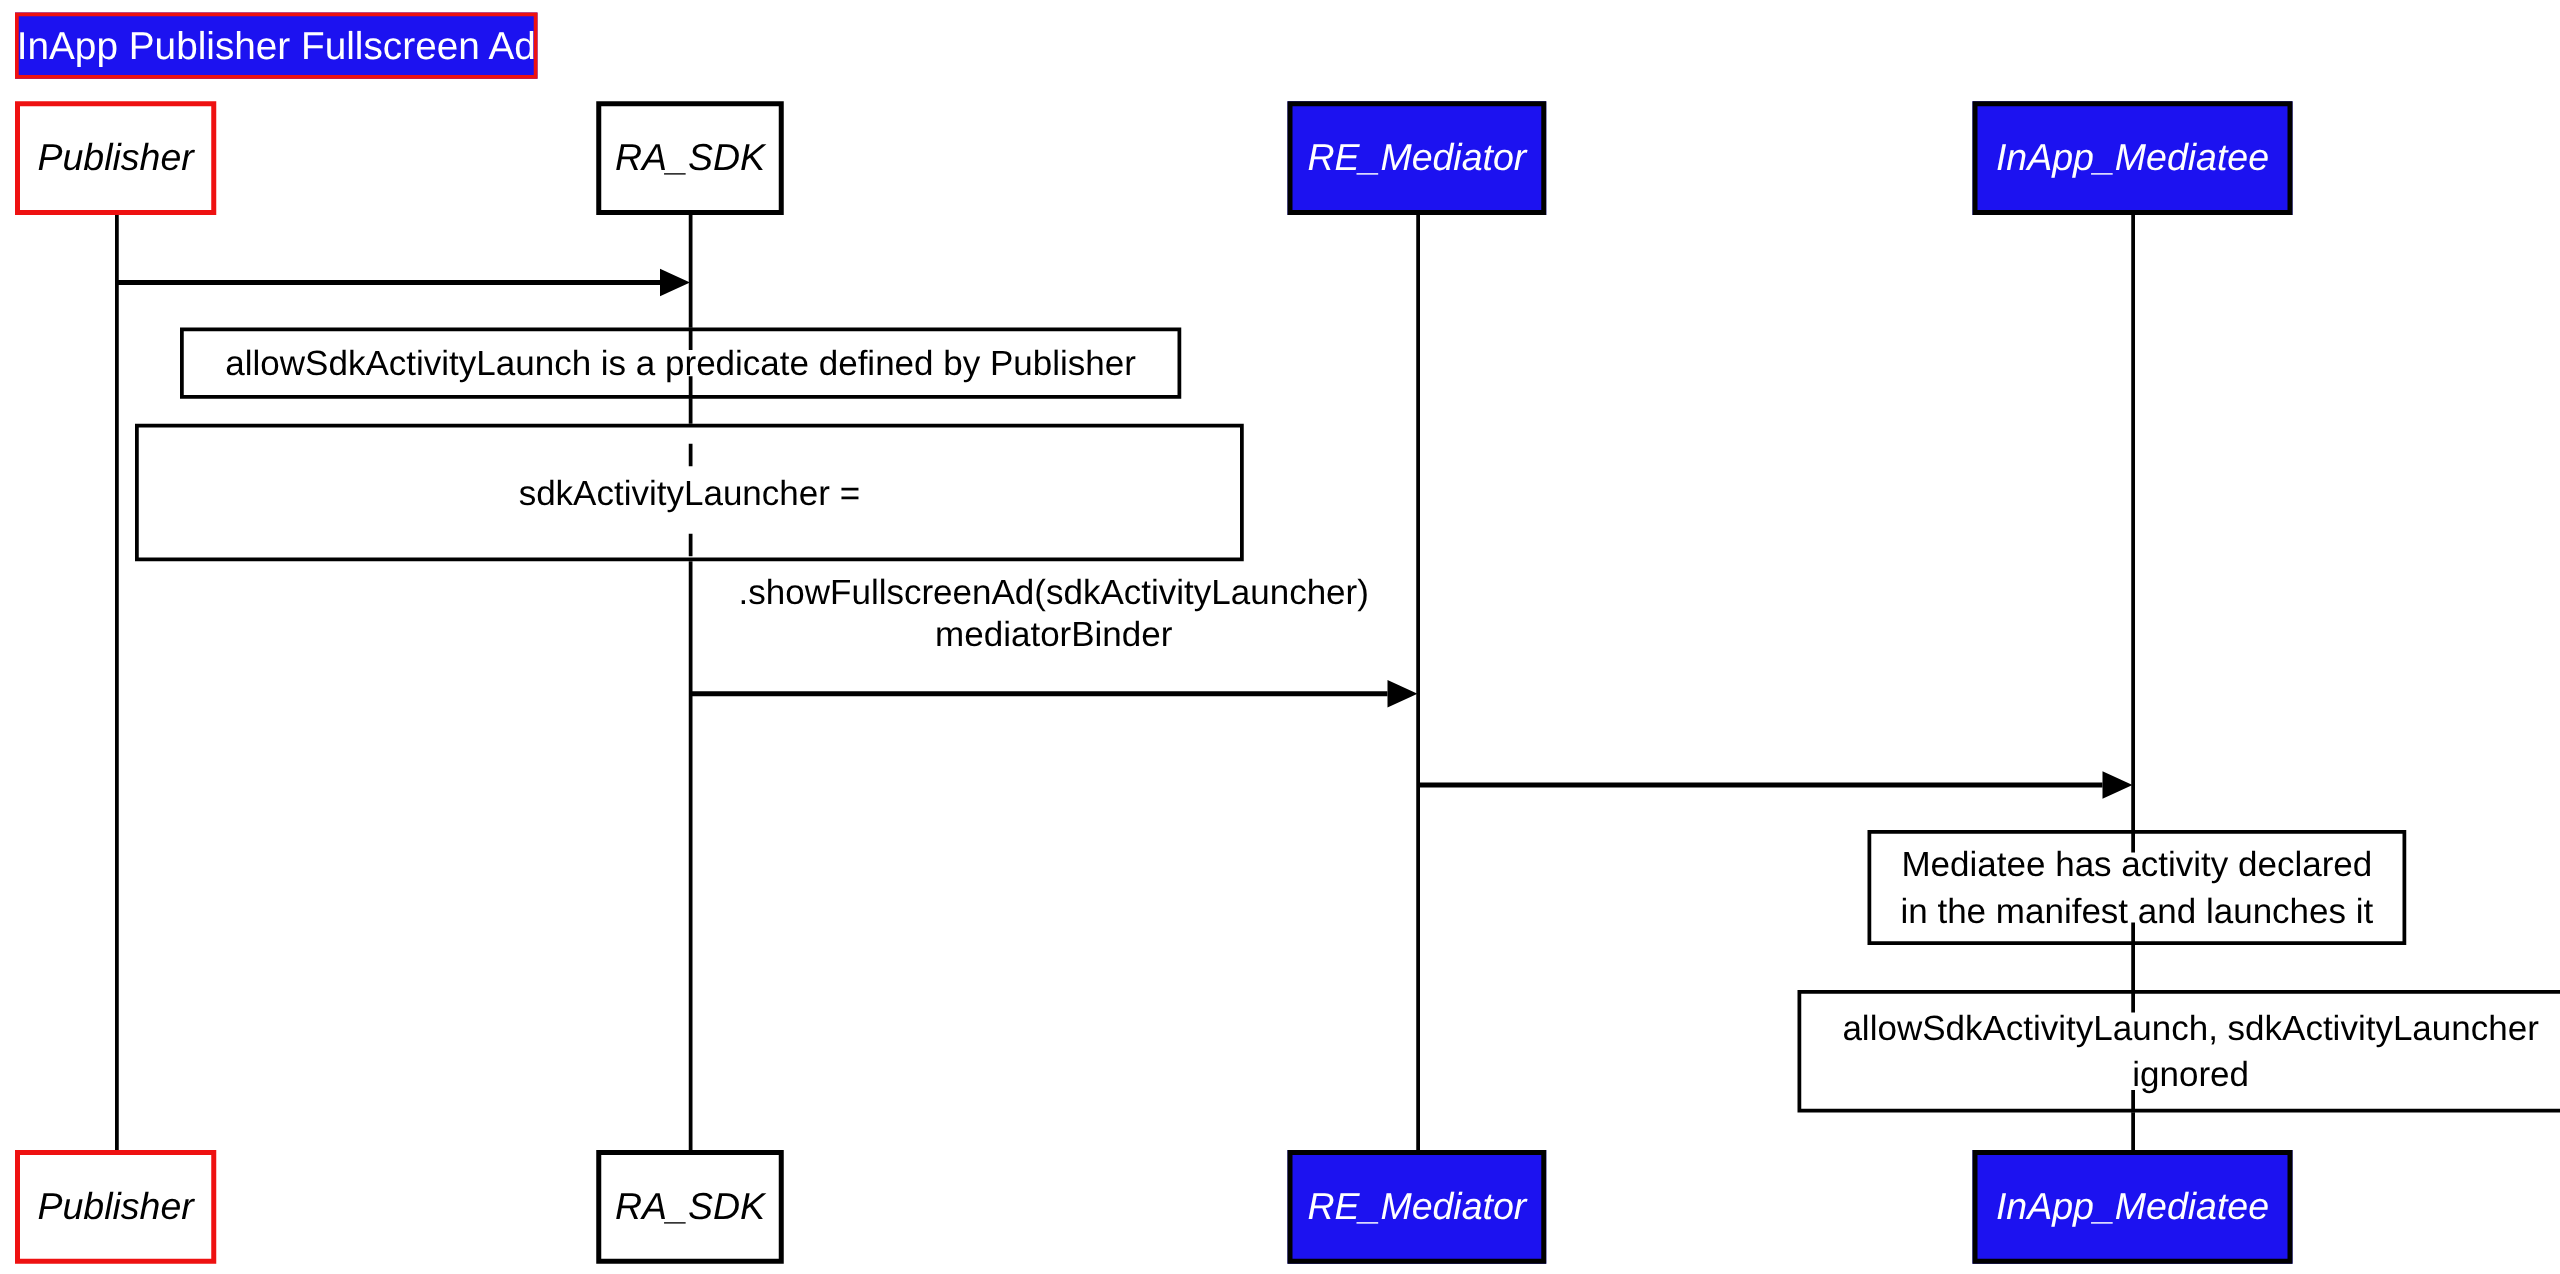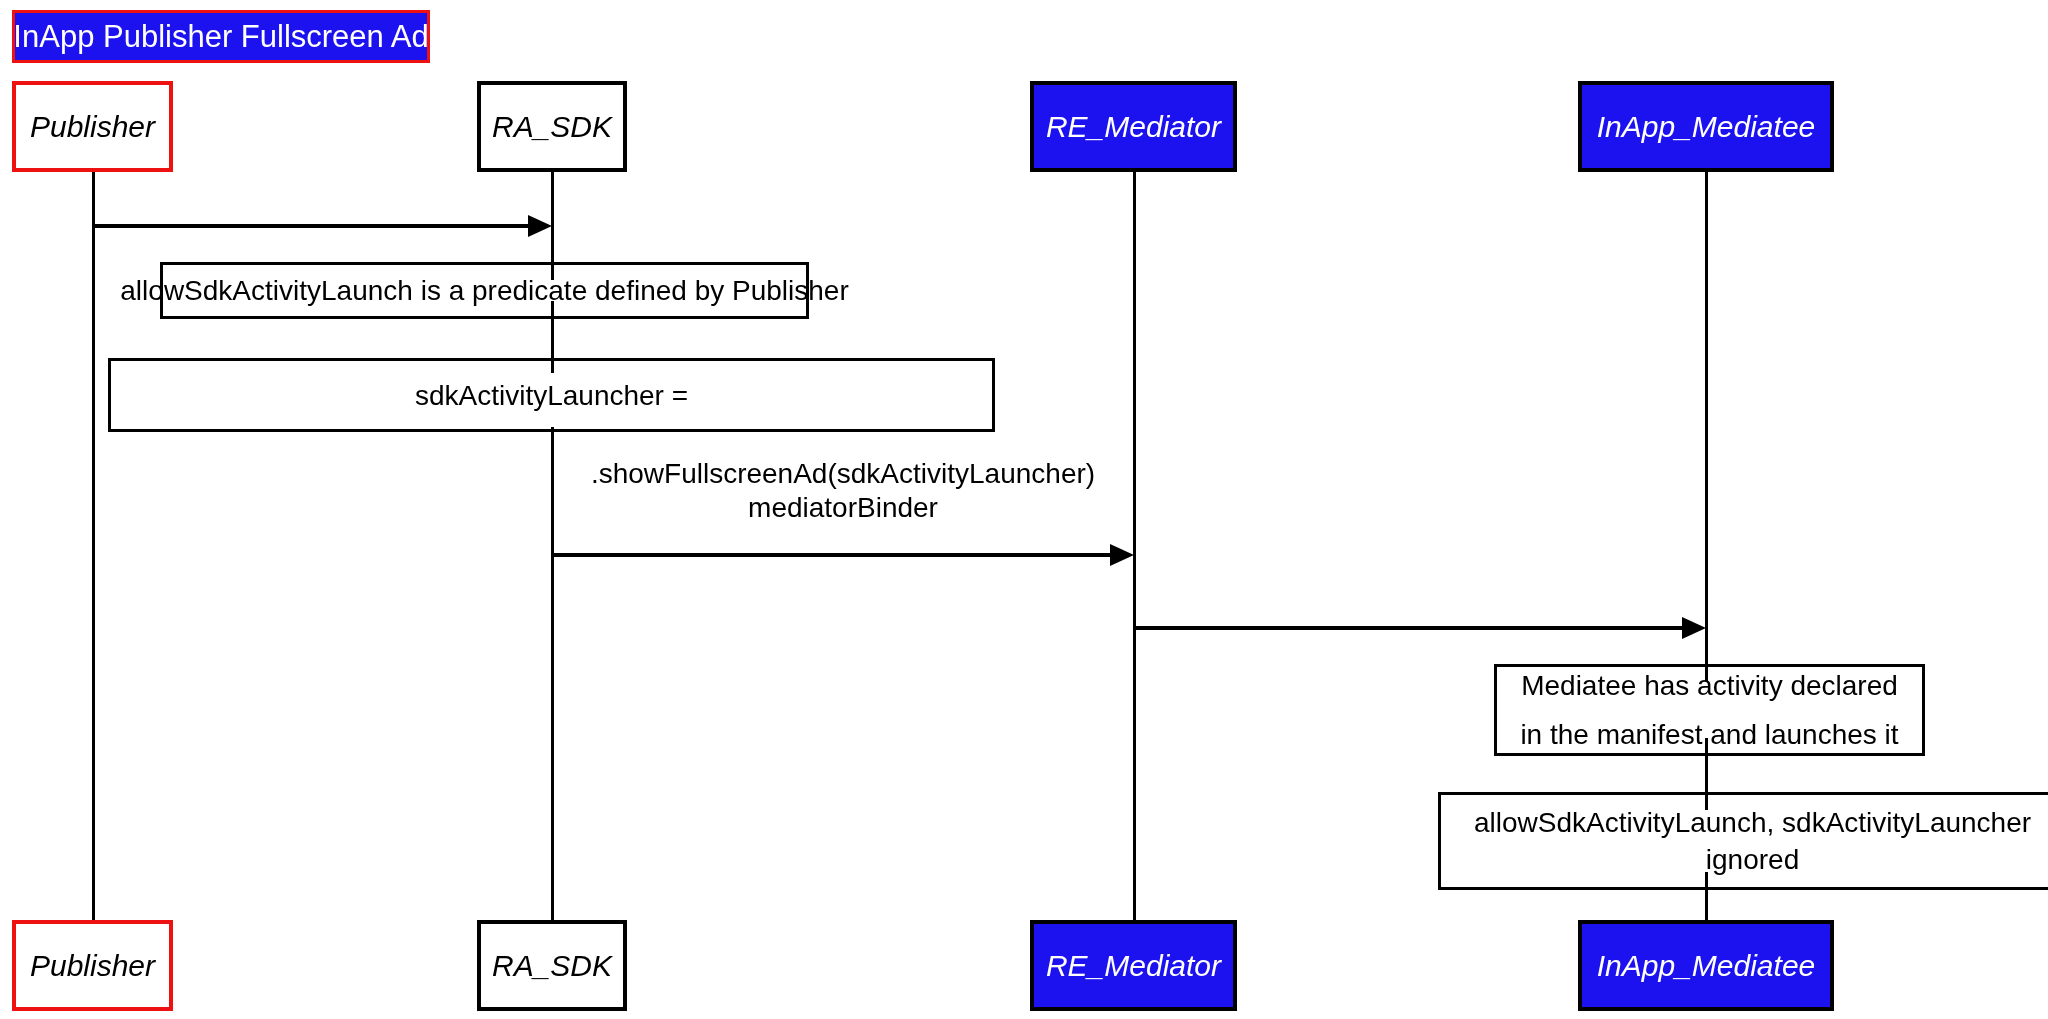--- a/index.html
+++ b/index.html
@@ -110,43 +110,43 @@
   <div class="lifeline" style="left:1705px;"></div>
 
   <div class="pbox red" style="left:12px;  top:81px; width:161px;">Publisher</div>
   <div class="pbox" style="left:477px; top:81px; width:150px;">RA_SDK</div>
   <div class="pbox blue" style="left:1030px;top:81px; width:207px;">RE_Mediator</div>
   <div class="pbox blue" style="left:1578px;top:81px; width:256px;">InApp_Mediatee</div>
 
   <div class="msg-line" style="left:92px;top:224px;width:438px;"></div>
   <div class="msg-head" style="left:528px;top:215px;"></div>
 
-  <div class="note" style="left:160px;top:262px;width:649px;height:57px;">
+  <div class="note" style="left:144px;top:262px;width:801px;height:57px;">
     <div>allowSdkActivityLaunch is a predicate defined by Publisher</div>
   </div>
   <div class="tick" style="left:551px;top:262px;"></div>
   <div class="tick" style="left:551px;top:301px;"></div>
 
-  <div class="note" style="left:108px;top:358px;width:887px;height:74px;gap:33px;">
+  <div class="note" style="left:108px;top:339px;width:887px;height:110px;gap:33px;">
     <div>sdkActivityLauncher =</div>
   </div>
   <div class="tick" style="left:551px;top:355px;"></div>
   <div class="tick" style="left:551px;top:427px;"></div>
 
   <div class="msg-label" style="left:552px;top:457px;width:582px;">
     <div>.showFullscreenAd(sdkActivityLauncher)</div>
     <div>mediatorBinder</div>
   </div>
   <div class="msg-line" style="left:552px;top:553px;width:558px;"></div>
   <div class="msg-head" style="left:1110px;top:544px;"></div>
 
   <div class="msg-line" style="left:1134px;top:626px;width:548px;"></div>
   <div class="msg-head" style="left:1682px;top:617px;"></div>
 
-  <div class="note" style="left:1494px;top:664px;width:431px;height:92px;justify-content:space-between;">
+  <div class="note" style="left:1494px;top:664px;width:431px;height:92px;">
     <div>Mediatee has activity declared</div>
     <div>in the manifest and launches it</div>
   </div>
   <div class="tick" style="left:1705px;top:664px;"></div>
   <div class="tick" style="left:1705px;top:738px;"></div>
 
   <div class="note" style="left:1393px;top:792px;width:629px;height:98px;margin-left:45px;">
     <div>allowSdkActivityLaunch, sdkActivityLauncher</div>
     <div>ignored</div>
   </div>

